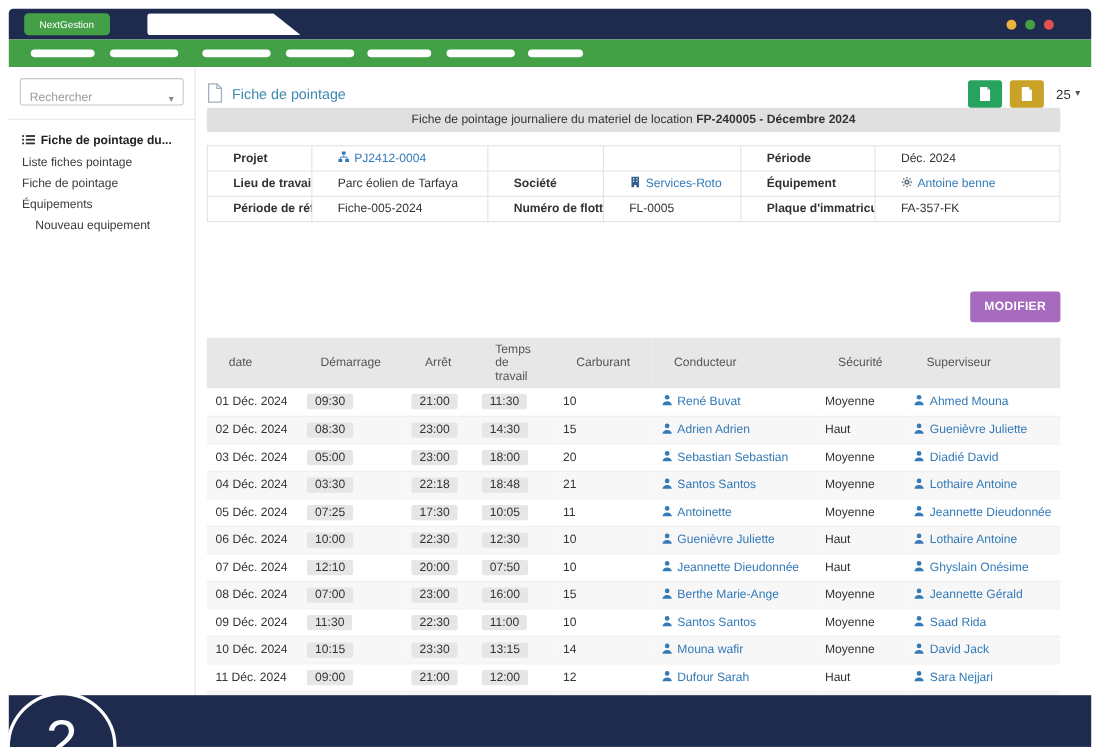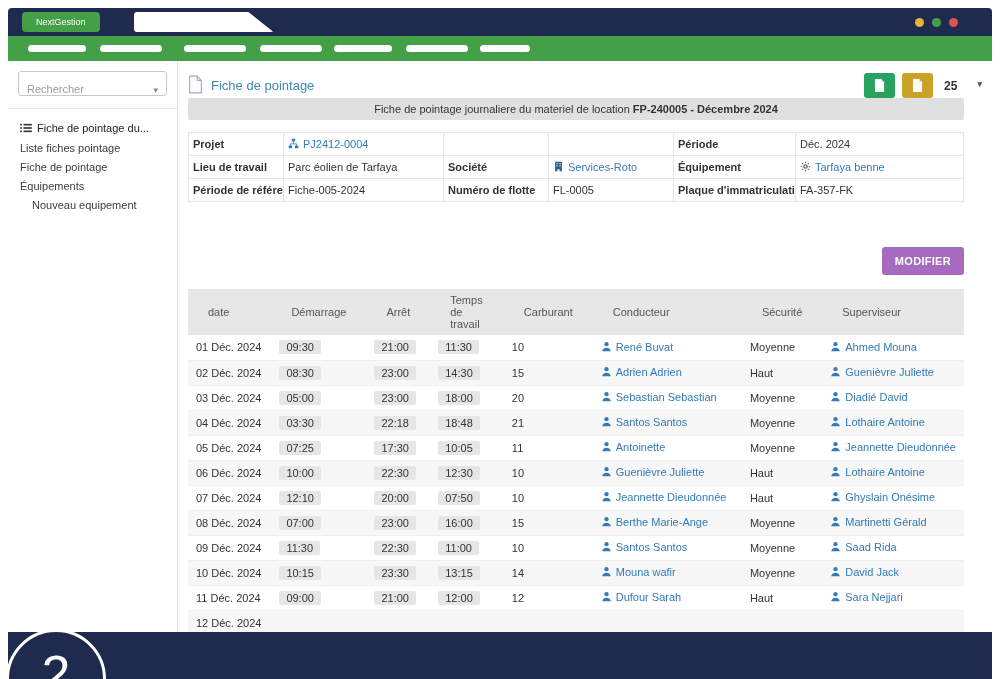--- a/index.html
+++ b/index.html
@@ -53,63 +53,63 @@
   .search-wrap { padding: 10px 10px 12px 10px; border-bottom: 1px solid #e8e8e8; }
   .search-box {
     border: 1px solid #c8c8c8; border-radius: 3px; height: 25px;
     display: flex; align-items: flex-end; padding: 0 8px; color: #9a9a9a;
     cursor: pointer; background:#fff;
   }
   .search-box .caret { margin-left: auto; color: #888; font-size: 9px; }
   .sb-menu { padding: 10px 0 0 12px; }
   .sb-item { padding: 2px 6px 2px 0; color: #3c3c3c; cursor: pointer; line-height: 15px;
              white-space: nowrap; overflow: hidden; text-overflow: ellipsis; }
-  .sb-item.active { font-weight: normal; color: #222; }
+  .sb-item.active { font-weight: bold; color: #222; }
   .sb-item.indent { padding-left: 12px; }
   .sb-icon { display:inline-block; width: 13px; margin-right: 4px; color:#333; vertical-align:-1px; }
   .sb-icon svg { width: 12px; height: 10px; }
   
   .main {
     position: absolute; left: 178px; top: 61px; right: 8px; bottom: 47px;
     background: #fff; padding: 12px 28px 0 10px; overflow: hidden;
   }
   .page-header { display: flex; align-items: center; }
   .doc-icon svg { width: 15px; height: 19px; }
   .page-title { margin-left: 8px; font-size: 13px; color: #4089b0; }
   .header-actions { margin-left: auto; display: flex; align-items: center; gap: 7px; margin-right: -22px; }
   .export-btn {
     width: 31px; height: 25px; border: none; border-radius: 3px; cursor: pointer;
     display: flex; align-items: center; justify-content: center;
   }
   .export-btn.excel { background: #28a35f; }
   .export-btn.gold  { background: #c9a227; }
   .export-btn svg { width: 11px; height: 13px; }
-  .page-size { display: flex; align-items: flex-start; gap: 20px; font-size: 12px; color: #333; cursor: pointer; padding: 3px 4px; font-weight: bold; }
+  .page-size { display: flex; align-items: flex-start; gap: 4px; font-size: 12px; color: #333; cursor: pointer; padding: 3px 4px; }
   .page-size .caret { font-size: 9px; color: #555; }
   
   .banner {
     background: #e0e0e0; height: 22px; line-height: 22px;
     text-align: center; color: #333; border-radius: 2px;
   }
   .banner b { font-weight: bold; }
   
   .info-table { margin-top: 12px; width: 100%; border-collapse: collapse; table-layout: fixed; }
   .info-table td {
-    border: 1px solid #e3e3e3; padding: 4px 4px; height: 23px;
+    border: 1px solid #e3e3e3; padding: 4px 23px; height: 23px;
     white-space: nowrap; overflow: hidden;
   }
   .info-table td.lbl { font-weight: bold; color: #333; }
   .lnk { color: #337ab7; text-decoration: none; cursor: pointer; }
   .lnk .icn { margin-right: 4px; }
   .icn { display: inline-block; vertical-align: -1px; color: #337ab7; }
   .icn svg { width: 11px; height: 11px; }
   .icn.building-icon { color: #31608f; }
   .icn.gear-icon { color: #5b6d7c; }
   
-  .modify-row { margin-top: 45px; text-align: right; }
+  .modify-row { margin-top: 63px; text-align: right; }
   .modify-btn {
     background: #a66bbe; color: #fff; border: none; border-radius: 3px;
     font-size: 11px; font-weight: bold; letter-spacing: .3px;
     padding: 8px 13px; cursor: pointer; font-family: inherit;
   }
   
   .data-table { margin-top: 14px; width: 100%; border-collapse: collapse; }
   .data-table th {
     background: #e7e7e7; color: #555; font-weight: normal; text-align: left;
     padding: 5px 20px; height: 24px; cursor: pointer;
@@ -247,21 +247,21 @@
                     <rect x="9.4" y="3" width="1.6" height="1.6"></rect>
                     <rect x="5" y="6.2" width="1.6" height="1.6"></rect>
                     <rect x="9.4" y="6.2" width="1.6" height="1.6"></rect>
                   </g>
                 </svg></span><span>Services-Roto</span></a></td>
           <td class="lbl">Équipement</td>
           <td><a class="lnk"><span class="icn gear-icon"><svg viewBox="0 0 16 16">
                   <path stroke="currentColor" stroke-width="1.8" fill="none" d="M8 1.2v2M8 12.8v2M1.2 8h2M12.8 8h2M3.2 3.2l1.4 1.4M11.4 11.4l1.4 1.4M12.8 3.2l-1.4 1.4M4.6 11.4l-1.4 1.4"></path>
                   <circle cx="8" cy="8" r="3.4" fill="currentColor"></circle>
                   <circle cx="8" cy="8" r="1.4" fill="#fff"></circle>
-                </svg></span><span>Tarfaya benne</span></a></td>
+                </svg></span><span>Antoine benne</span></a></td>
         </tr>
         <tr>
           <td class="lbl">Période de référence</td>
           <td>Fiche-005-2024</td>
           <td class="lbl">Numéro de flotte</td>
           <td>FL-0005</td>
           <td class="lbl">Plaque d'immatriculation</td>
           <td>FA-357-FK</td>
         </tr>
       </tbody>
@@ -404,21 +404,21 @@
           <td><span class="chip">16:00</span></td>
           <td>15</td>
           <td><a class="lnk"><span class="icn person-icon"><svg viewBox="0 0 16 16">
                   <circle cx="8" cy="4.6" r="3.1" fill="currentColor"></circle>
                   <path fill="currentColor" d="M1.8 15c.3-3.4 3-5.1 6.2-5.1s5.9 1.7 6.2 5.1z"></path>
                 </svg></span><span>Berthe Marie-Ange</span></a></td>
           <td>Moyenne</td>
           <td><a class="lnk"><span class="icn person-icon"><svg viewBox="0 0 16 16">
                   <circle cx="8" cy="4.6" r="3.1" fill="currentColor"></circle>
                   <path fill="currentColor" d="M1.8 15c.3-3.4 3-5.1 6.2-5.1s5.9 1.7 6.2 5.1z"></path>
-                </svg></span><span>Martinetti Gérald</span></a></td>
+                </svg></span><span>Jeannette Gérald</span></a></td>
         </tr>
         <tr>
           <td>09 Déc. 2024</td>
           <td><span class="chip">11:30</span></td>
           <td><span class="chip">22:30</span></td>
           <td><span class="chip">11:00</span></td>
           <td>10</td>
           <td><a class="lnk"><span class="icn person-icon"><svg viewBox="0 0 16 16">
                   <circle cx="8" cy="4.6" r="3.1" fill="currentColor"></circle>
                   <path fill="currentColor" d="M1.8 15c.3-3.4 3-5.1 6.2-5.1s5.9 1.7 6.2 5.1z"></path>

